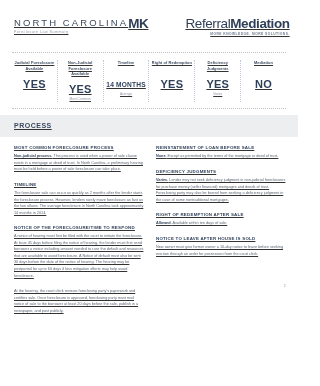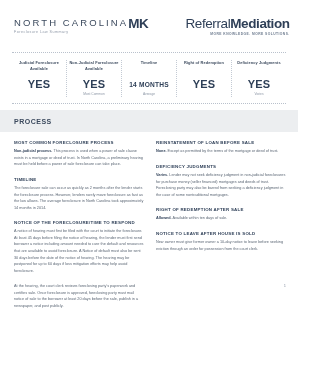--- a/index.html
+++ b/index.html
@@ -12,20 +12,21 @@
     background: #ffffff;
     font-family: "Liberation Sans", sans-serif;
     color: #333333;
     overflow: hidden;
   }
   .page {
     position: relative;
     width: 298px;
     height: 295px;
     background: #ffffff;
+    text-decoration: underline;
   }
 
   
   .header {
     position: relative;
     height: 52px;
     padding: 16px 12px 0 14px;
     box-sizing: border-box;
     display: flex;
     align-items: flex-start;
@@ -237,20 +238,25 @@
       <div class="fact-value">YES</div>
       <div class="fact-note"></div>
     </div>
 
     <div class="fact-col">
       <div class="fact-head">Deficiency Judgments</div>
       <div class="fact-value">YES</div>
       <div class="fact-note">Varies</div>
     </div>
 
+    <div class="fact-col">
+      <div class="fact-head">Mediation</div>
+      <div class="fact-value">NO</div>
+      <div class="fact-note"></div>
+    </div>
 
   </div>
 
   <div class="rule-dotted-b"></div>
 
   <div class="band">
     <div class="band-title">PROCESS</div>
   </div>
 
   <div class="columns">

